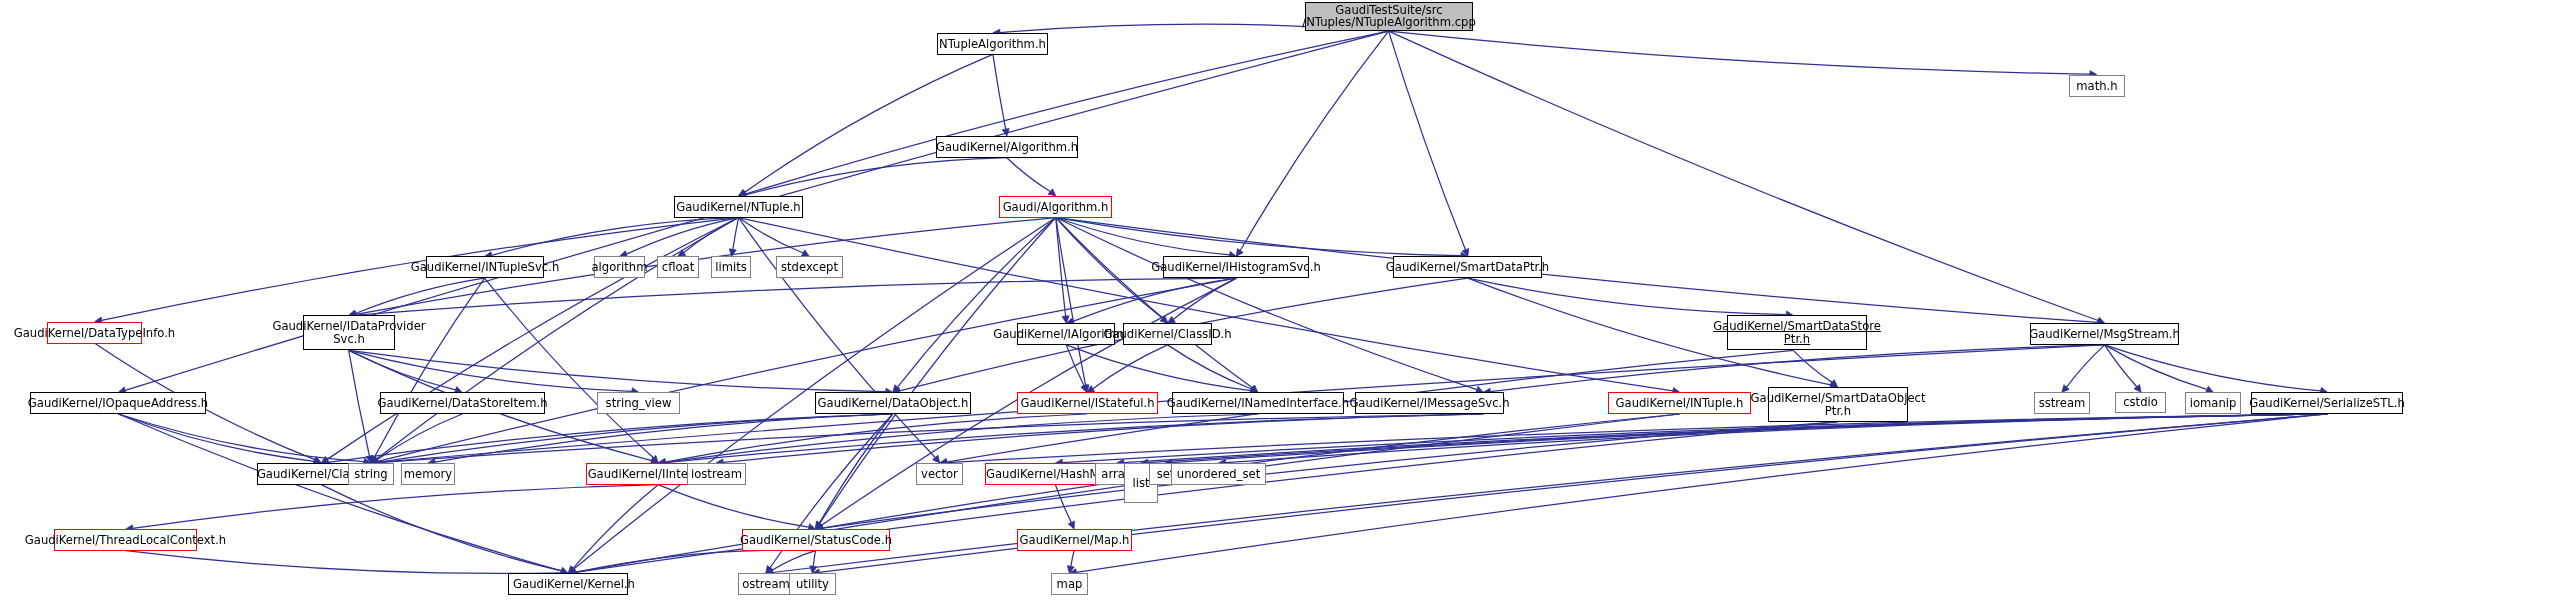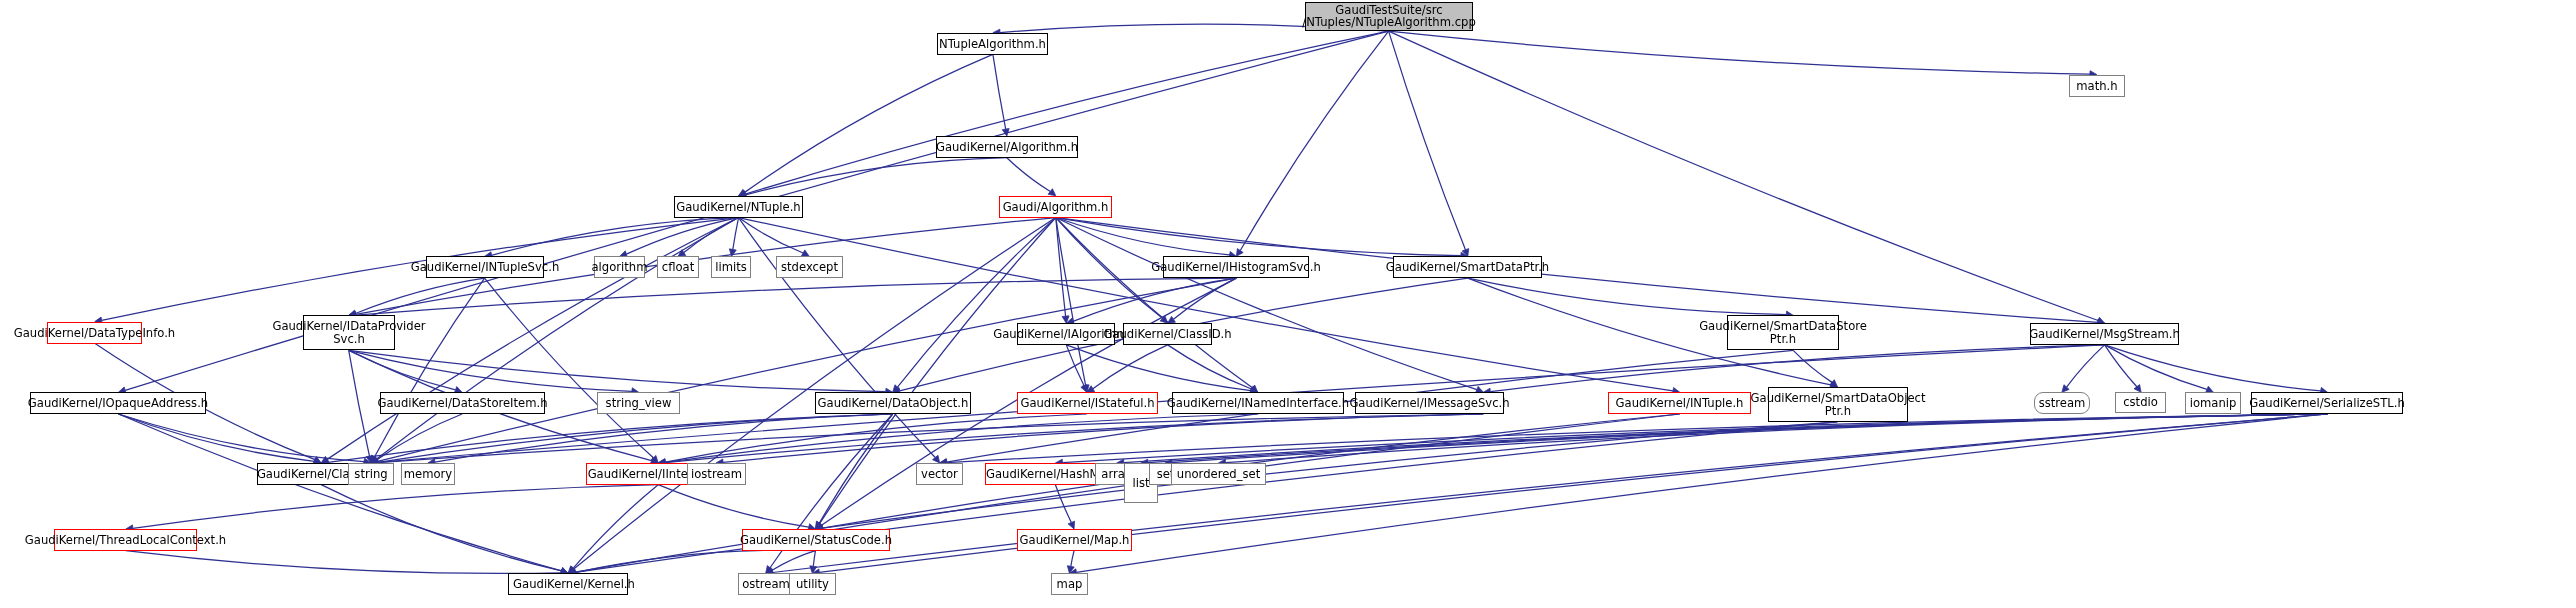--- a/index.html
+++ b/index.html
@@ -234,34 +234,34 @@
       <div class="node grey" style="left: 657px; top: 256px; width: 42px; height: 22px;">cfloat</div>
       <div class="node grey" style="left: 711px; top: 256px; width: 40px; height: 22px;">limits</div>
       <div class="node grey" style="left: 776px; top: 256px; width: 67px; height: 22px;">stdexcept</div>
       <div class="node solid" style="left: 1163px; top: 256px; width: 146px; height: 22px;">GaudiKernel/IHistogramSvc.h</div>
       <div class="node solid" style="left: 1393px; top: 256px; width: 149px; height: 22px;">GaudiKernel/SmartDataPtr.h</div>
       <div class="node red" style="left: 47px; top: 322px; width: 95px; height: 22px;">GaudiKernel/DataTypeInfo.h</div>
       <div class="node solid" style="left: 303px; top: 315px; width: 92px; height: 35px;">GaudiKernel/IDataProvider
 Svc.h</div>
       <div class="node solid" style="left: 1017px; top: 323px; width: 98px; height: 22px;">GaudiKernel/IAlgorithm.h</div>
       <div class="node solid" style="left: 1123px; top: 323px; width: 89px; height: 22px;">GaudiKernel/ClassID.h</div>
-      <div class="node solid" style="left: 1727px; top: 315px; width: 112px; height: 35px;">GaudiKernel/SmartDataStore
+      <div class="node solid" style="left: 1727px; top: 315px; width: 140px; height: 35px; text-decoration: underline;">GaudiKernel/SmartDataStore
 Ptr.h</div>
       <div class="node solid" style="left: 2030px; top: 323px; width: 149px; height: 22px;">GaudiKernel/MsgStream.h</div>
       <div class="node solid" style="left: 30px; top: 392px; width: 176px; height: 22px;">GaudiKernel/IOpaqueAddress.h</div>
       <div class="node solid" style="left: 380px; top: 392px; width: 165px; height: 22px;">GaudiKernel/DataStoreItem.h</div>
       <div class="node grey" style="left: 597px; top: 392px; width: 83px; height: 22px;">string_view</div>
       <div class="node solid" style="left: 815px; top: 392px; width: 156px; height: 22px;">GaudiKernel/DataObject.h</div>
       <div class="node red" style="left: 1017px; top: 392px; width: 141px; height: 22px;">GaudiKernel/IStateful.h</div>
       <div class="node solid" style="left: 1172px; top: 392px; width: 172px; height: 22px;">GaudiKernel/INamedInterface.h</div>
       <div class="node solid" style="left: 1355px; top: 392px; width: 149px; height: 22px;">GaudiKernel/IMessageSvc.h</div>
       <div class="node red" style="left: 1608px; top: 392px; width: 143px; height: 22px;">GaudiKernel/INTuple.h</div>
       <div class="node solid" style="left: 1768px; top: 387px; width: 140px; height: 35px;">GaudiKernel/SmartDataObject
 Ptr.h</div>
-      <div class="node grey" style="left: 2034px; top: 392px; width: 56px; height: 22px; border-radius: 9px;">sstream</div>
+      <div class="node grey" style="left: 2034px; top: 392px; width: 56px; height: 22px;">sstream</div>
       <div class="node grey" style="left: 2115px; top: 392px; width: 51px; height: 21px;">cstdio</div>
       <div class="node grey" style="left: 2185px; top: 392px; width: 56px; height: 22px;">iomanip</div>
       <div class="node solid" style="left: 2251px; top: 392px; width: 152px; height: 22px;">GaudiKernel/SerializeSTL.h</div>
       <div class="node solid" style="left: 257px; top: 463px; width: 128px; height: 22px;">GaudiKernel/ClassID.h</div>
       <div class="node grey" style="left: 348px; top: 463px; width: 46px; height: 22px;">string</div>
       <div class="node grey" style="left: 401px; top: 463px; width: 54px; height: 22px;">memory</div>
       <div class="node red" style="left: 586px; top: 463px; width: 144px; height: 22px;">GaudiKernel/IInterface.h</div>
       <div class="node grey" style="left: 687px; top: 463px; width: 59px; height: 22px;">iostream</div>
       <div class="node grey" style="left: 916px; top: 463px; width: 47px; height: 22px;">vector</div>
       <div class="node red" style="left: 985px; top: 463px; width: 141px; height: 22px;">GaudiKernel/HashMap.h</div>

